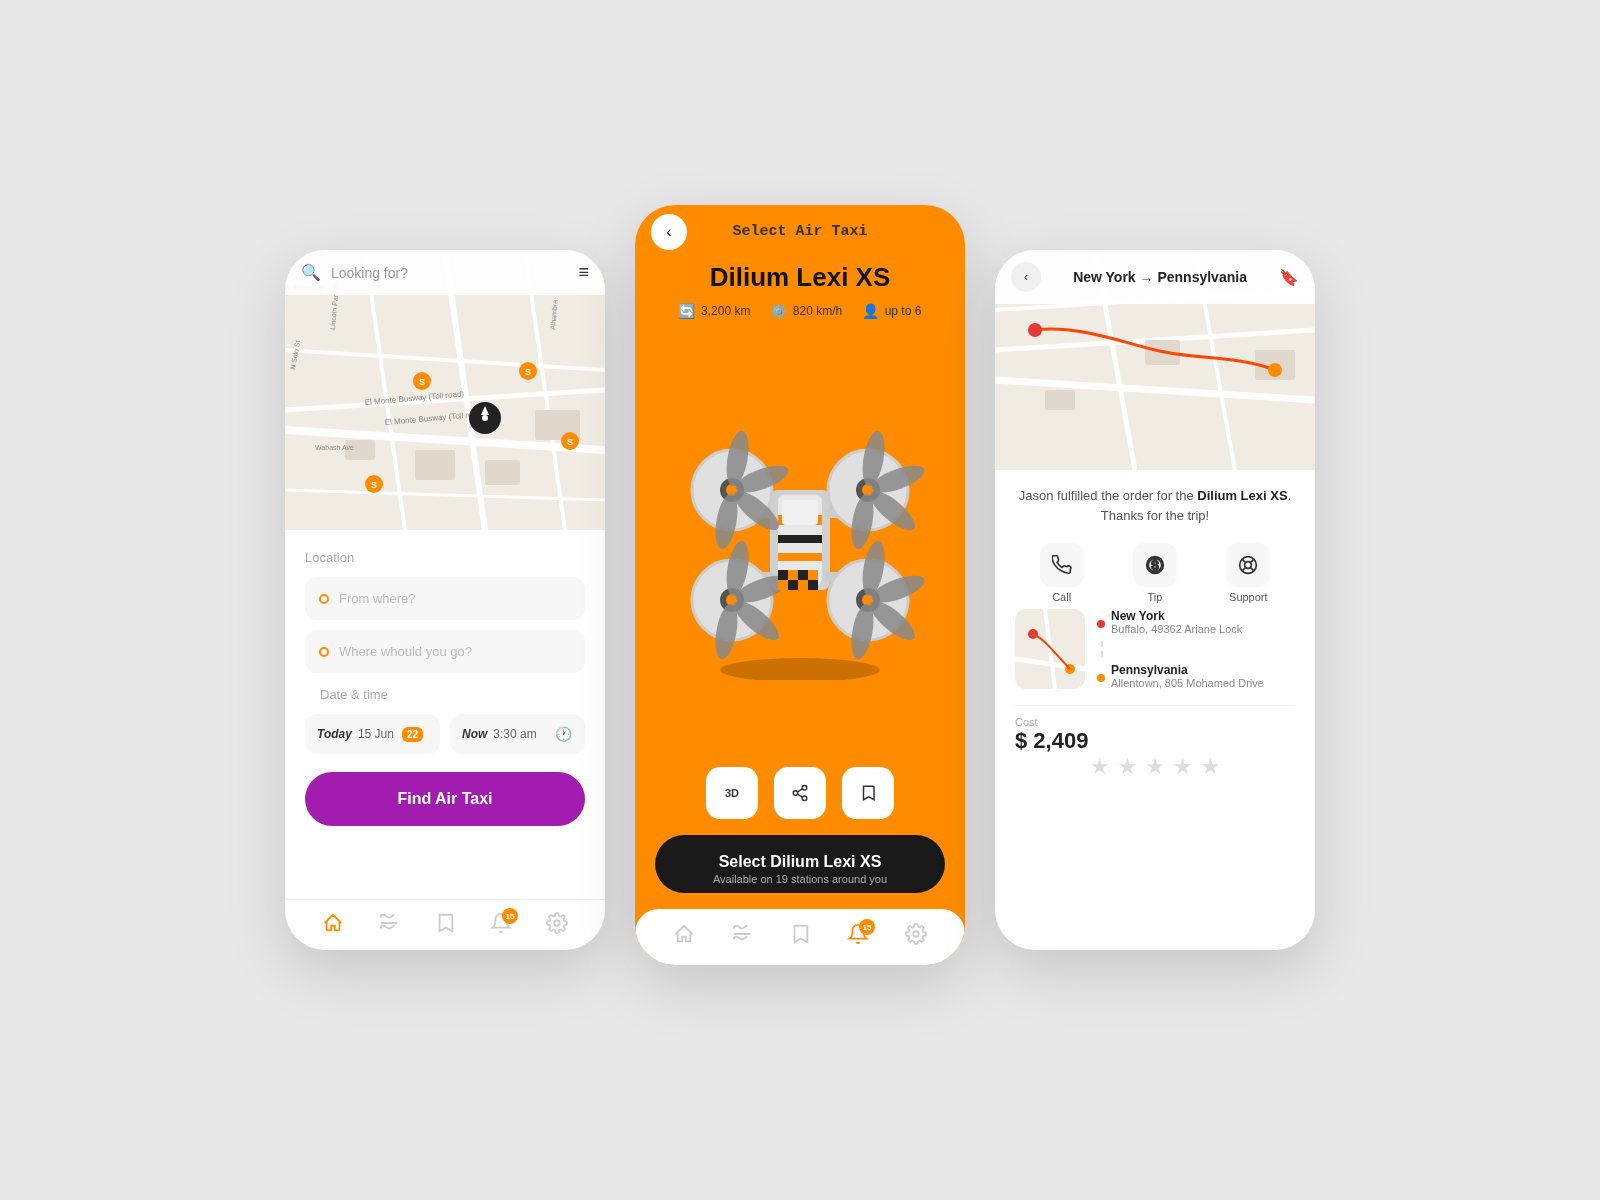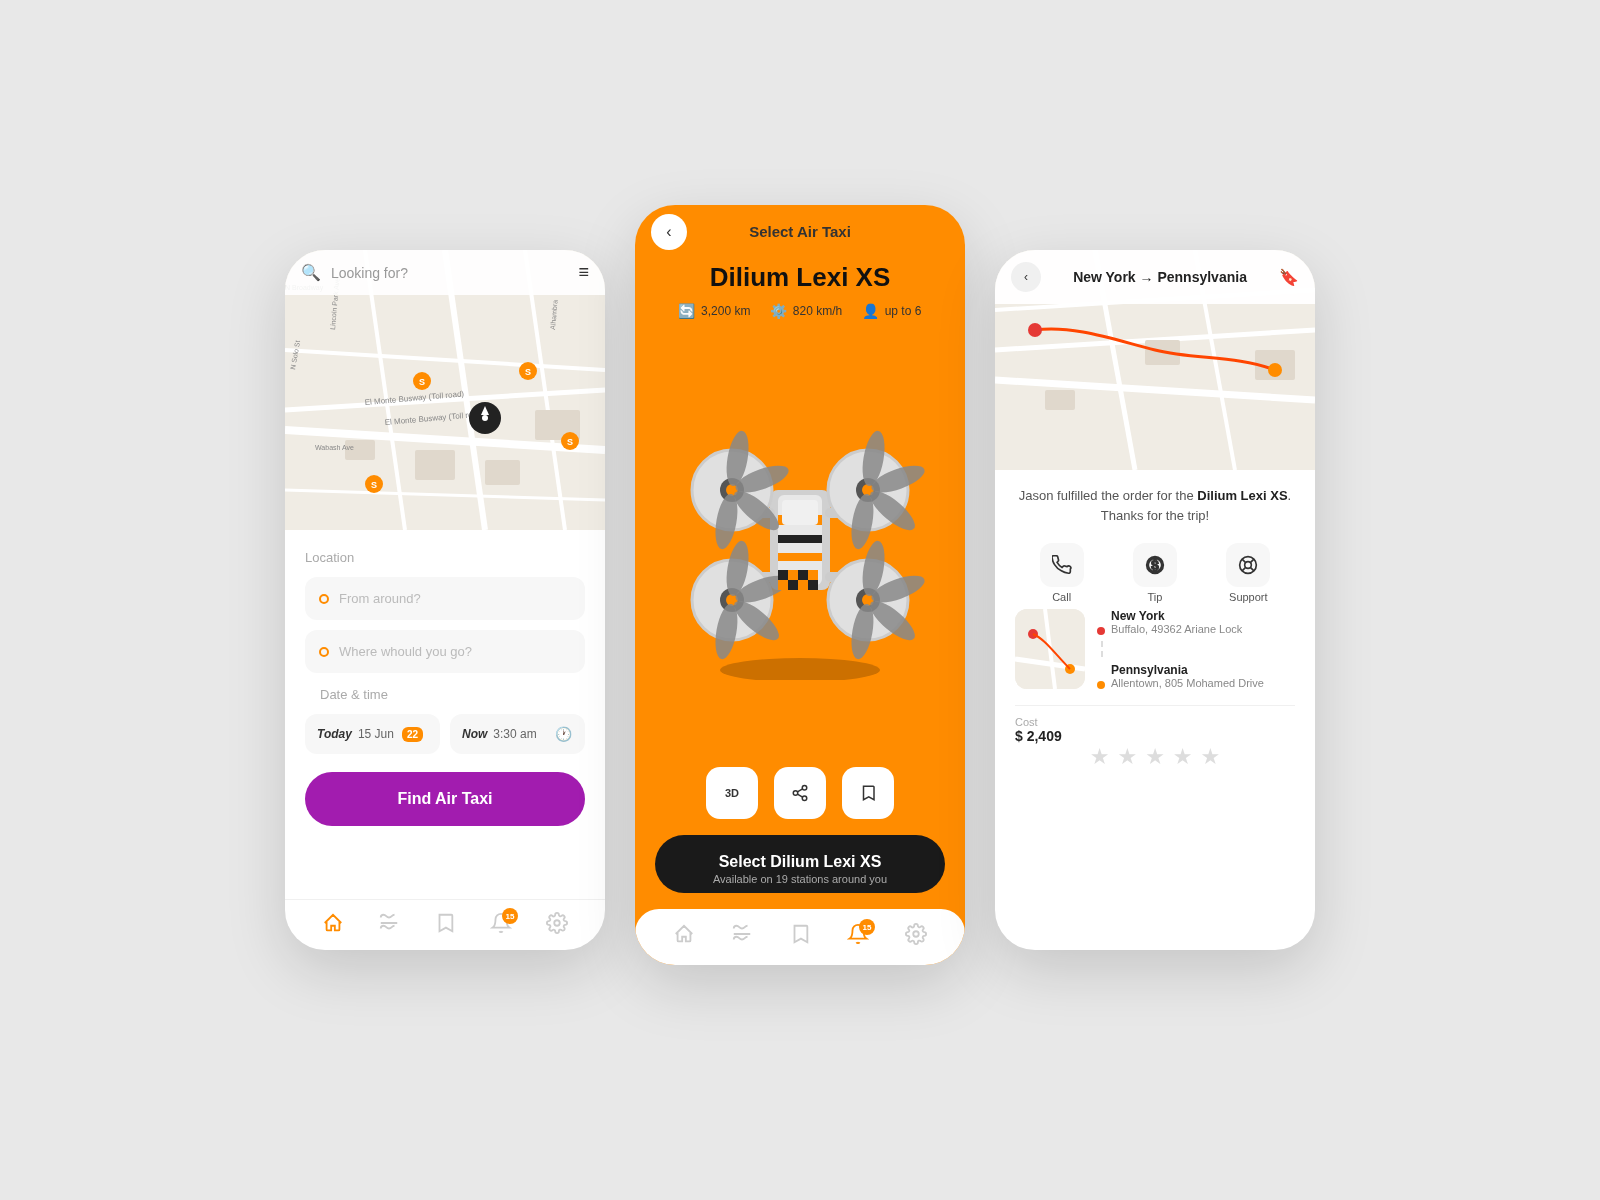--- a/index.html
+++ b/index.html
@@ -197,20 +197,21 @@
       align-items: center;
       justify-content: center;
       font-size: 16px;
       cursor: pointer;
       color: #333;
     }
     .phone-2-title {
       font-size: 15px;
       font-weight: 600;
       color: #333;
+      font-family: Liberation Mono, monospace;
     }
     .taxi-name {
       text-align: center;
       font-size: 26px;
       font-weight: 800;
       color: #111;
       padding: 4px 20px 10px;
     }
     .taxi-specs {
       display: flex;
@@ -402,21 +403,21 @@
       border: none;
       border-top: 1px solid #f0f0f0;
       margin: 10px 0;
     }
     .cost-section {}
     .cost-label {
       font-size: 11px;
       color: #aaa;
     }
     .cost-value {
-      font-size: 14px;
+      font-size: 22px;
       font-weight: 700;
       color: #222;
     }
     .back-route-btn {
       background: #1a1a1a;
       color: #fff;
       border-radius: 30px;
       padding: 18px;
       text-align: center;
       font-size: 16px;
@@ -449,21 +450,21 @@
       height: 8px;
       border-radius: 50%;
       background: #FF8C00;
       display: inline-block;
       margin-right: 6px;
       margin-top: 3px;
       flex-shrink: 0;
     }
     .stop-row {
       display: flex;
-      align-items: flex-end;
+      align-items: center;
     }
   </style>
 </head>
 <body>
 
 <div class="phones-container">
 
   <div class="phone phone-1">
 
     <div class="map-area">
@@ -510,21 +511,21 @@
         <span class="search-icon-map">🔍</span>
         <span class="map-search-text">Looking for?</span>
         <span class="filter-icon">≡</span>
       </div>
     </div>
 
     <div class="content">
       <div class="section-title">Location</div>
       <div class="input-field">
         <div class="input-dot"></div>
-        <span class="input-placeholder">From around?</span>
+        <span class="input-placeholder">From where?</span>
       </div>
       <div class="input-field">
         <div class="input-dot"></div>
         <span class="input-placeholder">Where whould you go?</span>
       </div>
 
       <div class="section-title" style="margin-top:14px;margin-left:15px;">Date &amp; time</div>
       <div class="datetime-row">
         <div class="datetime-btn">
           <span class="label">Today</span>

